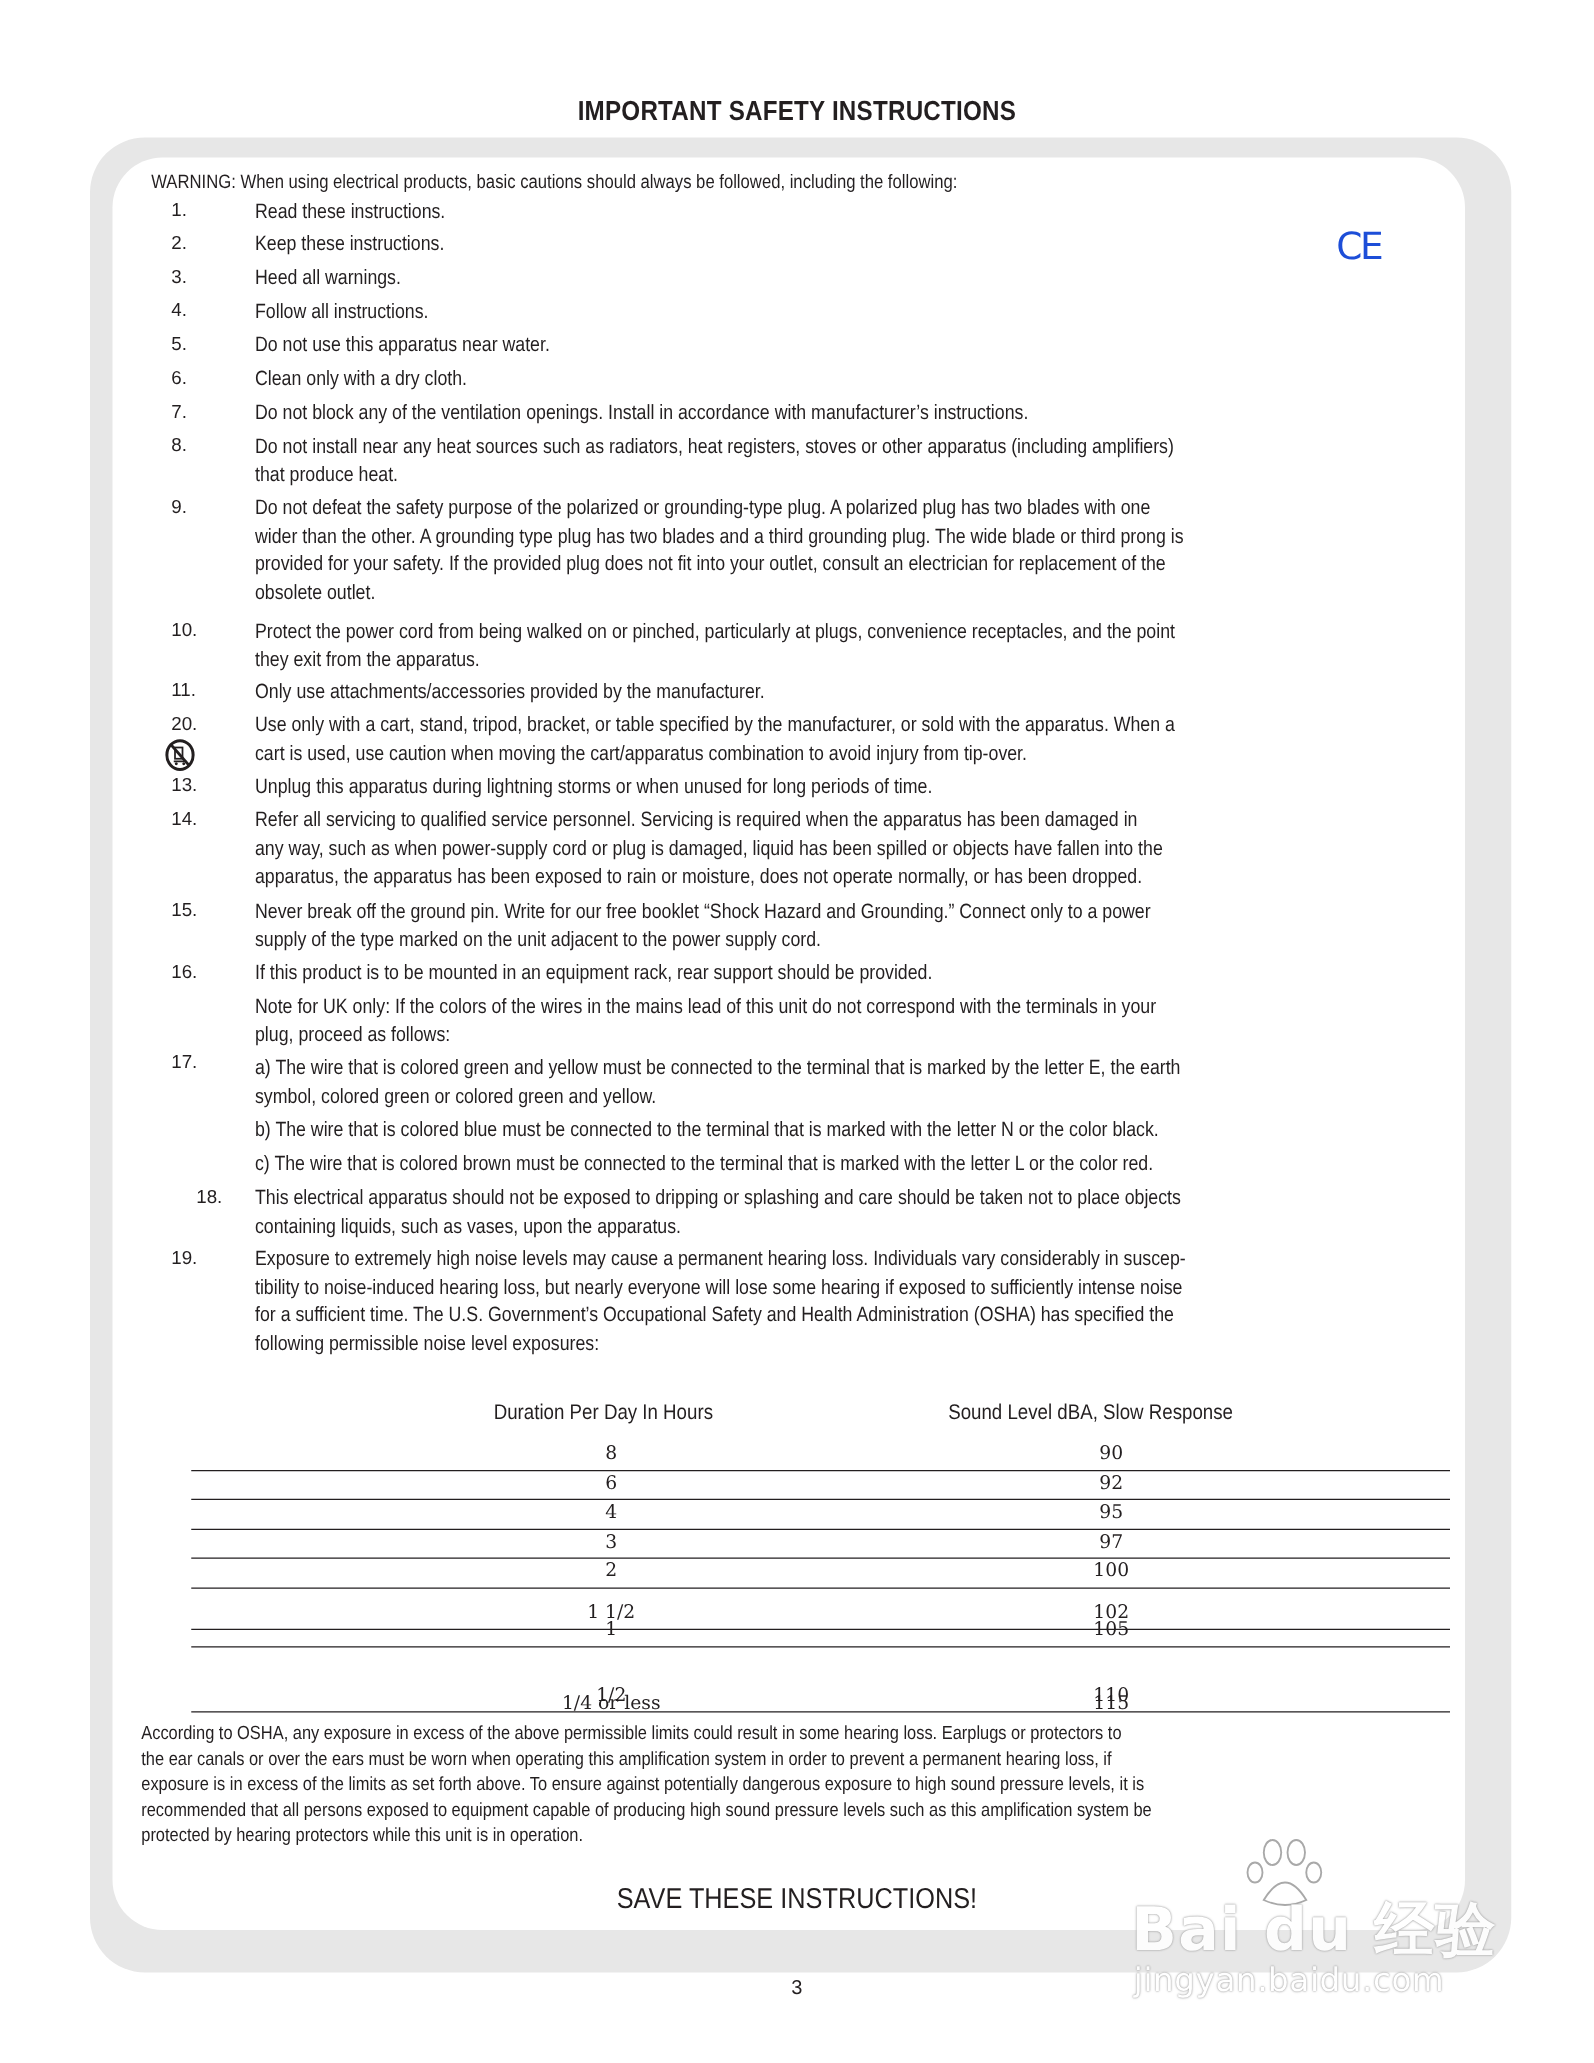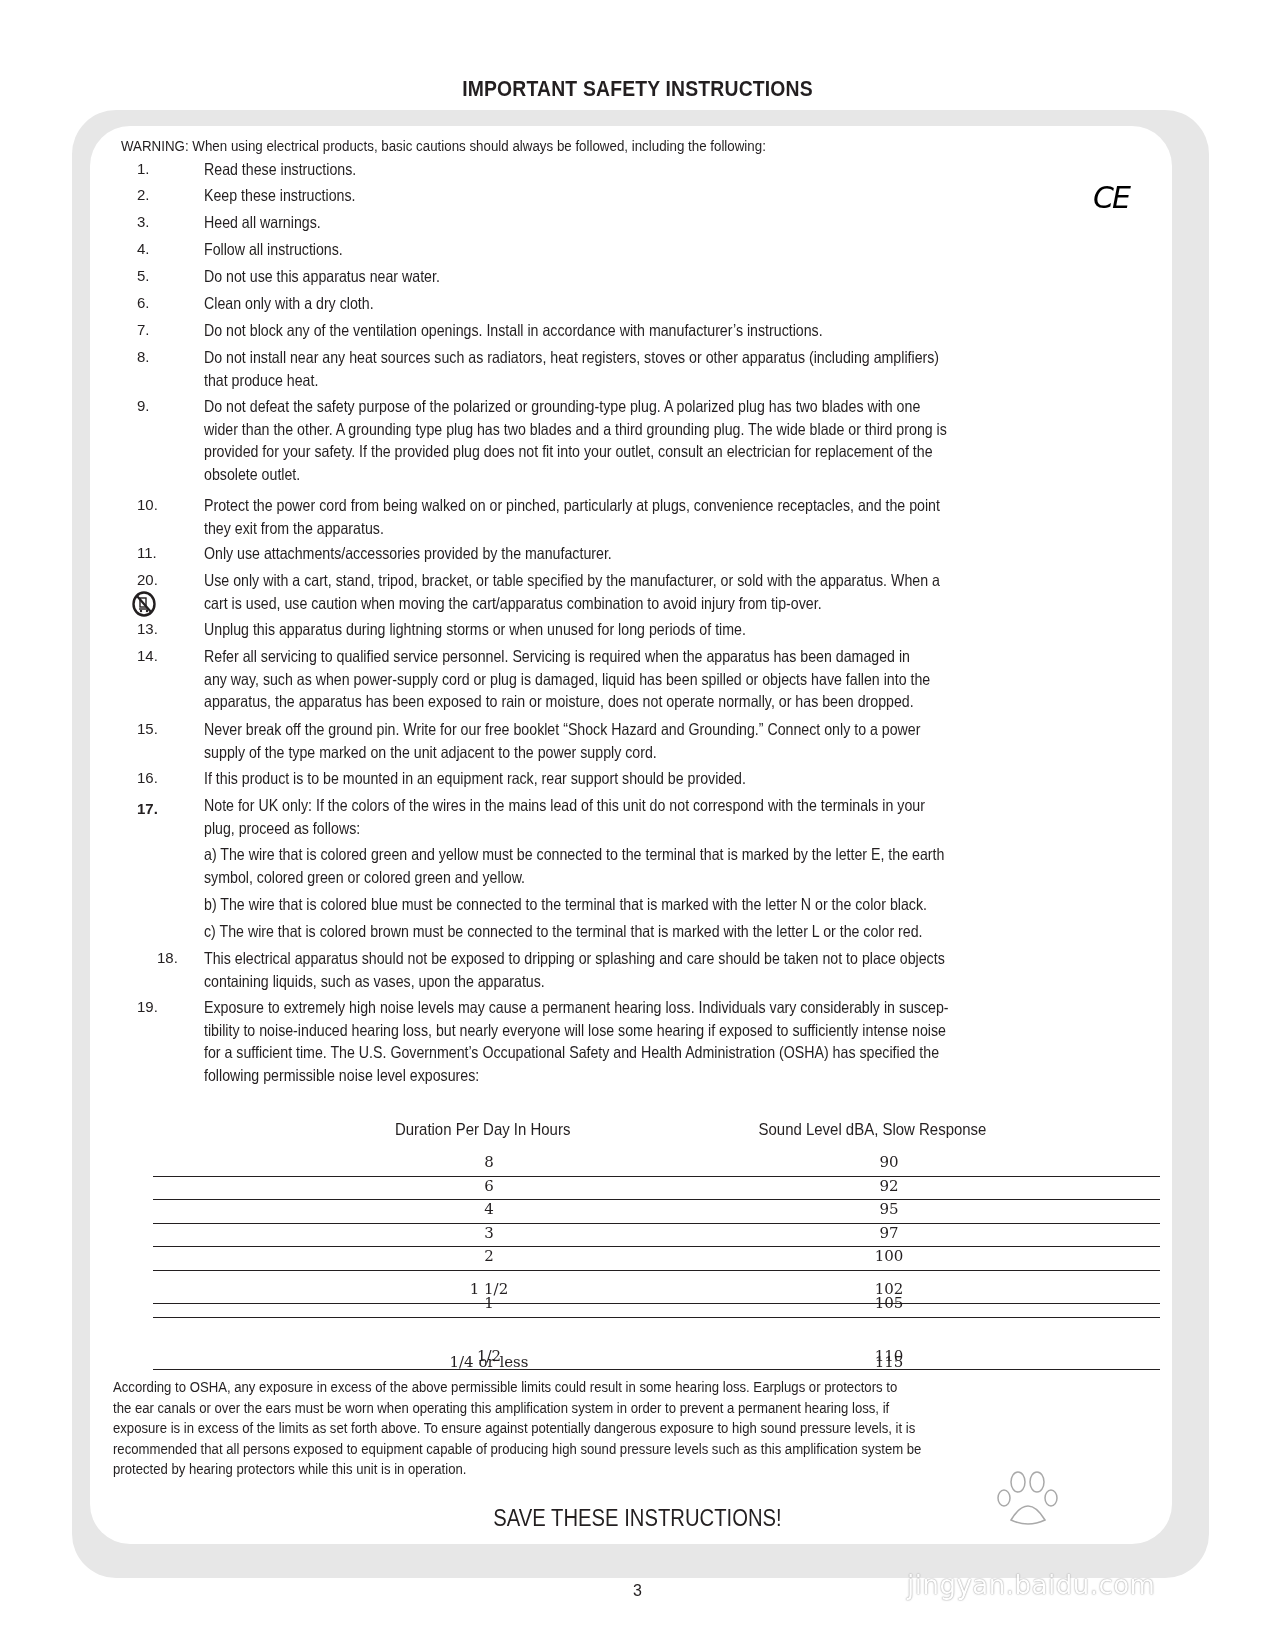--- a/index.html
+++ b/index.html
@@ -25,22 +25,22 @@
     position: absolute; font-family: "Liberation Sans", sans-serif;
     font-size: 16.5px; line-height: 22.5px; white-space: nowrap;
     transform-origin: left top; transform: scaleX(0.86);
   }
   #warning { left: 121px; top: 135px; font-size: 15.5px; }
   .num { position: absolute; left: 137px; font-family: "Liberation Sans", sans-serif; font-size: 15px; }
   .item { position: absolute; left: 204px; width: 1140px; font-family: "Liberation Sans", sans-serif;
     font-size: 16.5px; line-height: 22.5px; transform-origin: left top; transform: scaleX(0.86); }
   .item .line { display: block; white-space: nowrap; }
   #ce {
-    position: absolute; left: 1093px; top: 180px; font-family: "DejaVu Sans", sans-serif;
-    font-size: 30px; font-weight: normal; letter-spacing: -2px; color: #000000; font-style: italic;
+    position: absolute; left: 1069px; top: 180px; font-family: "DejaVu Sans", sans-serif;
+    font-size: 30px; font-weight: normal; letter-spacing: -2px; color: #1d4ed8;
   }
   #cart-icon { position: absolute; left: 132px; top: 591px; width: 24px; height: 26px; }
   #table-wrap { position: absolute; left: 153px; top: 1120px; width: 1007px; }
   .th { position: absolute; top: 0; font-family: "Liberation Sans", sans-serif; font-size: 17px;
     transform: scaleX(0.88); white-space: nowrap; }
   .trow { position: absolute; left: 0; width: 1007px; height: 23.5px; }
   .trow .c1, .trow .c2 { position: absolute; top: 0; text-align: center; width: 300px;
     font-family: "DejaVu Serif", serif; font-size: 15px; line-height: 20px; }
   .trow .c1 { left: 186px; }
   .trow .c2 { left: 586px; }
@@ -141,21 +141,21 @@
     </div>
     <div class="num" style="top: 720px;">15.</div>
     <div class="item" style="top: 718px;">
       <span class="line">Never break off the ground pin. Write for our free booklet “Shock Hazard and Grounding.” Connect only to a power</span>
       <span class="line">supply of the type marked on the unit adjacent to the power supply cord.</span>
     </div>
     <div class="num" style="top: 769px;">16.</div>
     <div class="item" style="top: 767px;">
       <span class="line">If this product is to be mounted in an equipment rack, rear support should be provided.</span>
     </div>
-    <div class="num" style="top: 800px; font-weight: bold;">17.</div>
+    <div class="num" style="top: 841px;">17.</div>
     <div class="item" style="top: 794px;">
       <span class="line">Note for UK only: If the colors of the wires in the mains lead of this unit do not correspond with the terminals in your</span>
       <span class="line">plug, proceed as follows:</span>
     </div>
     <div class="item" style="top: 843px;">
       <span class="line">a) The wire that is colored green and yellow must be connected to the terminal that is marked by the letter E, the earth</span>
       <span class="line">symbol, colored green or colored green and yellow.</span>
     </div>
     <div class="item" style="top: 893px;">
       <span class="line">b) The wire that is colored blue must be connected to the terminal that is marked with the letter N or the color black.</span>
@@ -244,14 +244,15 @@
 <div id="watermark">
   <svg style="position:absolute;left:88px;top:0;" width="70" height="60" viewBox="0 0 70 60">
     <g fill="#ffffff" stroke="#a0a0a0" stroke-width="1.5">
       <ellipse cx="25" cy="14" rx="7" ry="10"></ellipse>
       <ellipse cx="44" cy="14" rx="7" ry="10"></ellipse>
       <ellipse cx="11" cy="30" rx="6" ry="8"></ellipse>
       <ellipse cx="58" cy="30" rx="6" ry="8"></ellipse>
       <path d="M18 52 Q35 24 52 52 Q35 60 18 52 Z"></path>
     </g>
   </svg>
+  <div id="wm-brand">Bai du 经验</div>
   <div id="wm-url">jingyan.baidu.com</div>
 </div>
 
 </body></html>

